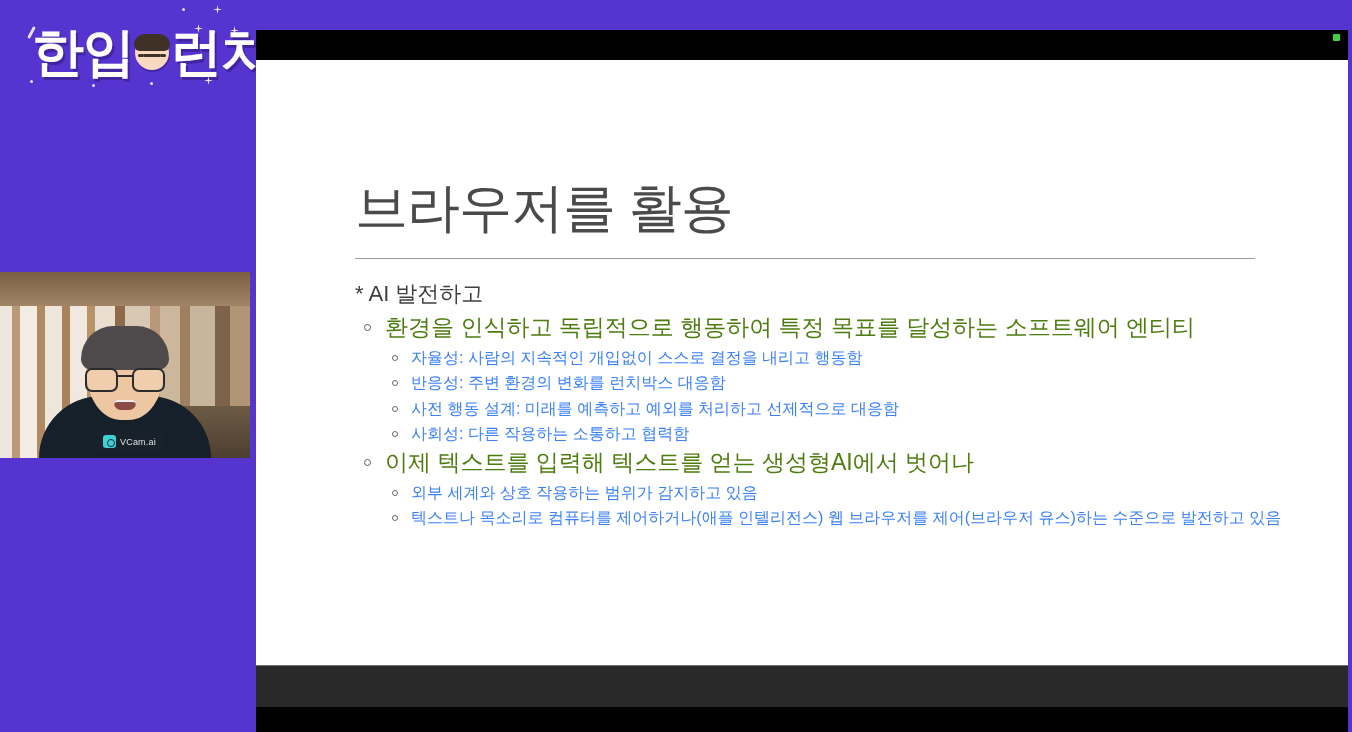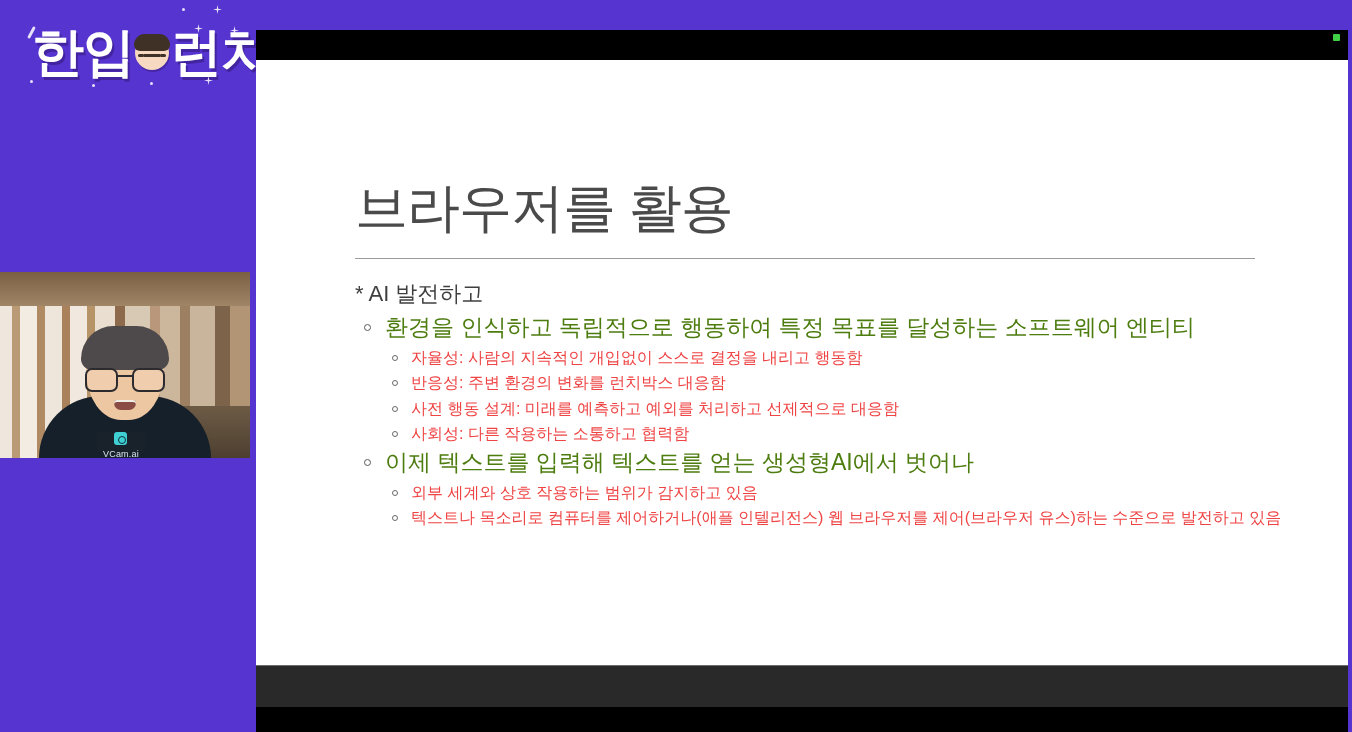--- a/index.html
+++ b/index.html
@@ -203,21 +203,20 @@
     position: absolute;
     left: 97px;
     top: 160px;
     height: 19px;
     display: flex;
     align-items: center;
     gap: 4px;
     padding: 0 6px;
     border-radius: 3px;
     background: rgba(30,36,42,.55);
-    flex-direction: column;
   }
   #wm-cam-icon {
     width: 13px; height: 13px;
     border-radius: 3px;
     background: #3fd0d4;
     position: relative;
     flex: 0 0 auto;
   }
   #wm-cam-icon::after {
     content: "";
@@ -309,21 +308,21 @@
     position: absolute;
     left: 9px;
     top: 12px;
     width: 5px; height: 5px;
     border: 1px solid #5a5a5a;
     border-radius: 50%;
   }
   .lvl2 {
     position: relative;
     font-size: 16px;
-    color: #ef4444;
+    color: #3b82f6;
     line-height: 1.52;
     margin: 0 0 1px 0;
     padding-left: 56px;
   }
   .lvl2 > .bullet {
     position: absolute;
     left: 37px;
     top: 9px;
     width: 4px; height: 4px;
     border: 1px solid #6a6a6a;

